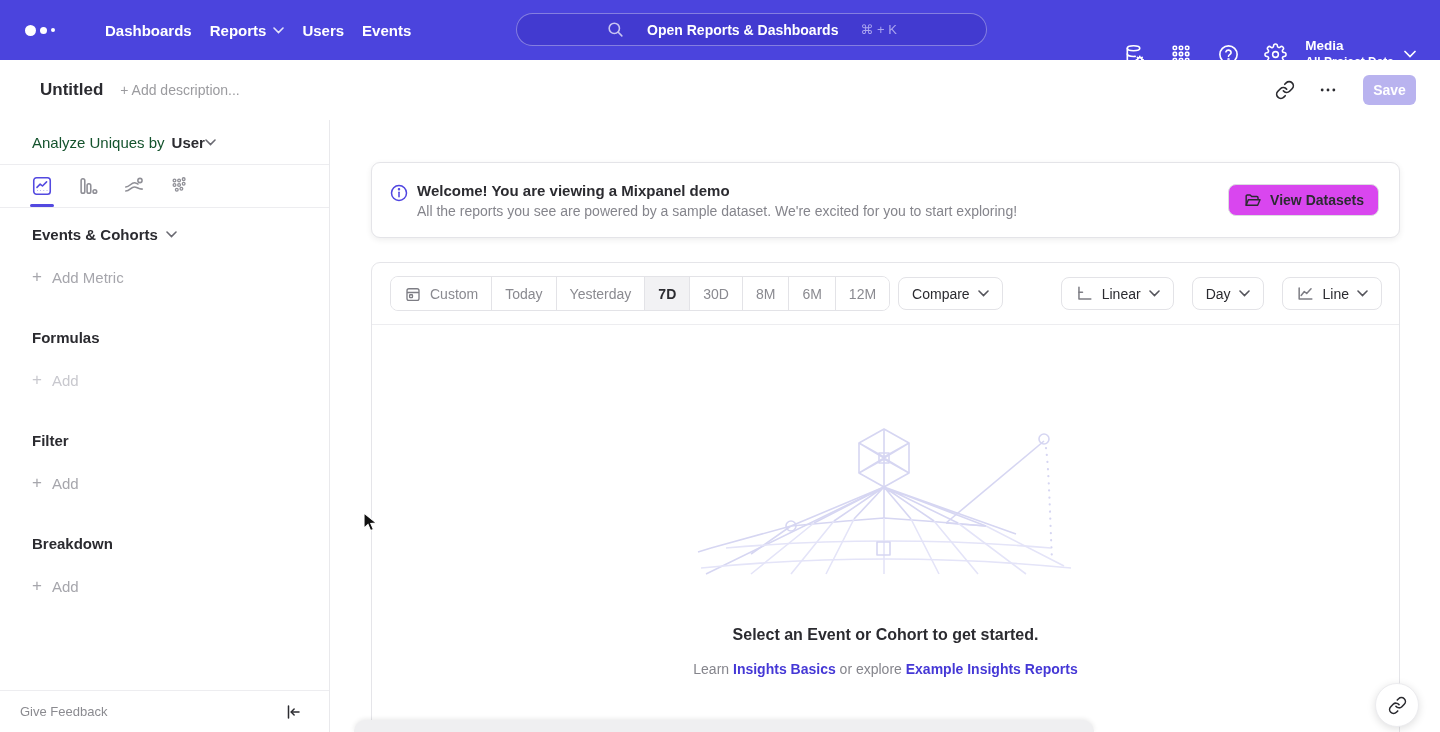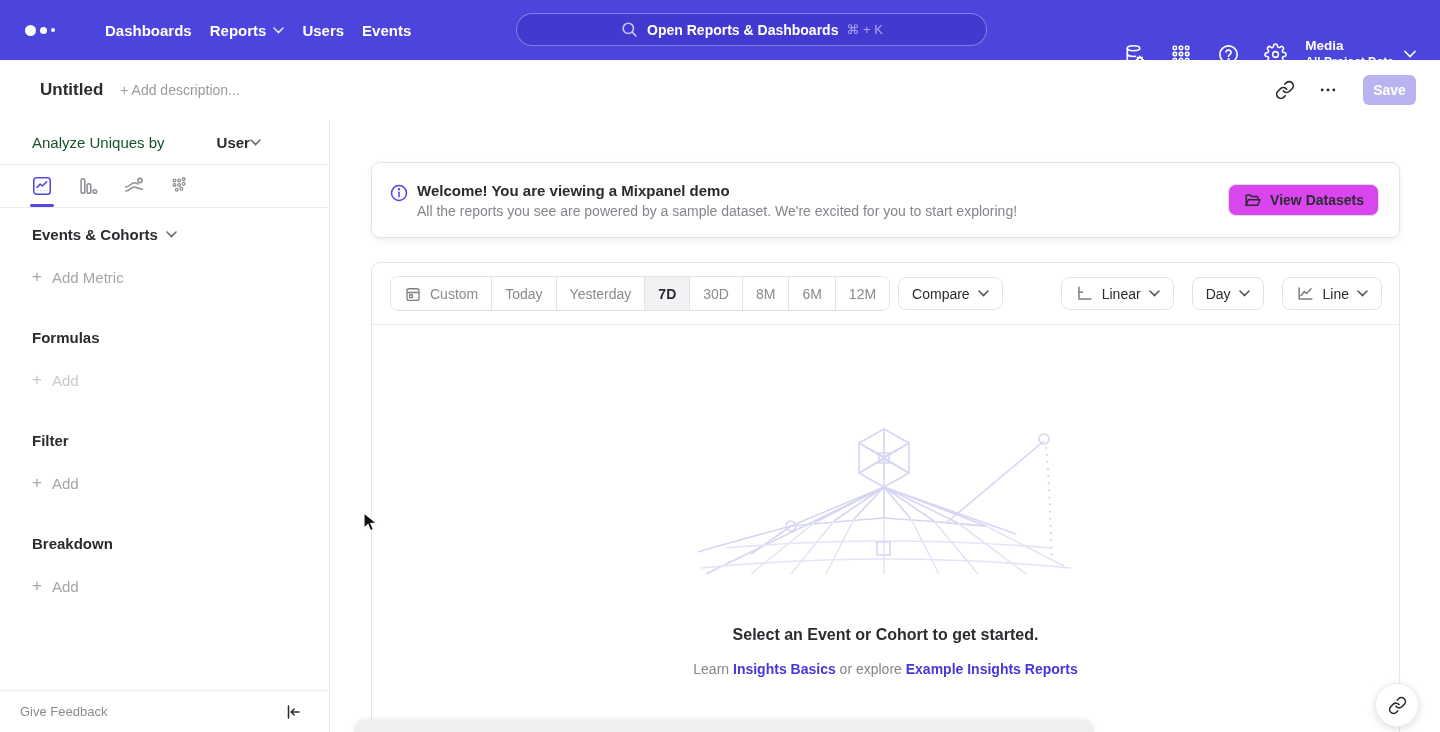--- a/index.html
+++ b/index.html
@@ -10,21 +10,21 @@
   .topnav { position:relative; height:60px; background:#4b44dd; display:flex; align-items:center; color:#fff; }
   .logo { display:flex; align-items:center; gap:4px; margin-left:25px; width:46px; cursor:pointer; }
   .logo .d1{width:11px;height:11px;border-radius:50%;background:#fff;}
   .logo .d2{width:7px;height:7px;border-radius:50%;background:#fff;}
   .logo .d3{width:4px;height:4px;border-radius:50%;background:#fff;}
   .nav-items { display:flex; align-items:center; gap:18px; margin-left:34px; }
   .nav-item { font-size:15px; font-weight:600; color:#fff; display:flex; align-items:center; gap:7px; cursor:pointer; }
   .nav-item svg { opacity:.85; }
   .searchbar { position:absolute; left:516px; top:13px; width:471px; height:33px;
     background:#423ad0; border:1px solid rgba(255,255,255,.35); border-radius:17px;
-    display:flex; align-items:center; justify-content:center; gap:8px; cursor:pointer; }
+    display:flex; align-items:center; justify-content:center; gap:22px; cursor:pointer; }
   .searchbar .ph { font-size:14px; font-weight:600; color:#fff; }
   .searchbar .kbd { font-size:13px; color:#aaa4ef; }
   .nav-right { position:absolute; right:24px; top:16px; height:76px; display:flex; align-items:center; }
   .nav-icon { width:24px; height:24px; color:#fff; margin-left:23px; cursor:pointer; display:flex; align-items:center; justify-content:center; }
   .project { margin-left:18px; display:flex; align-items:center; gap:10px; cursor:pointer; }
   .project .ptxt { display:flex; flex-direction:column; line-height:1.3; }
   .project .pname { font-size:13.5px; font-weight:700; }
   .project .pscope { font-size:12px; font-weight:600; }
 
   
@@ -34,21 +34,21 @@
   .rheader-right { position:absolute; right:24px; display:flex; align-items:center; }
   .hicon { width:24px; height:24px; color:#2b2b30; cursor:pointer; margin-left:19px; display:flex; align-items:center; justify-content:center; }
   .save-btn { margin-left:23px; width:53px; height:30px; border:none; border-radius:6px;
     background:#b9b3ef; color:#fff; font-size:14px; font-weight:600; font-family:inherit; cursor:default; }
 
   
   .bodywrap { display:flex; height:612px; }
   .sidebar { position:relative; width:330px; border-right:1px solid #e9e9ec; background:#fff; flex:none; }
   .an-row { height:45px; display:flex; align-items:center; padding-left:32px; border-bottom:1px solid #ededf0; gap:7px; }
   .an-label { font-size:15px; color:#14532d; }
-  .an-value { font-size:15px; font-weight:600; color:#2b2b30; display:flex; align-items:center; gap:0; cursor:pointer;margin-left:45px; }
+  .an-value { font-size:15px; font-weight:600; color:#2b2b30; display:flex; align-items:center; gap:0; cursor:pointer; }
   .tabs-row { height:43px; display:flex; align-items:stretch; padding-left:29px; border-bottom:1px solid #ededf0; }
   .ctab { position:relative; width:26px; margin-right:20px; display:flex; align-items:center; justify-content:center; color:#8f8f96; cursor:pointer; }
   .ctab.sel { color:#5349e0; }
   .ctab.sel::after { content:""; position:absolute; left:1px; bottom:0; width:24px; height:3px; border-radius:2px; background:#5349e0; }
   .side-body { padding-left:32px; }
   .side-title { margin-top:42px; font-size:15px; font-weight:700; color:#2b2b30; display:flex; align-items:center; gap:8px; }
   .side-title.first { margin-top:18px; }
   .side-add { margin-top:24px; font-size:15px; color:#a6a6ac; display:flex; align-items:center; gap:10px; cursor:pointer; }
   .side-add.dim { color:#c8c8ce; }
   .side-add .plus { font-size:17px; }

